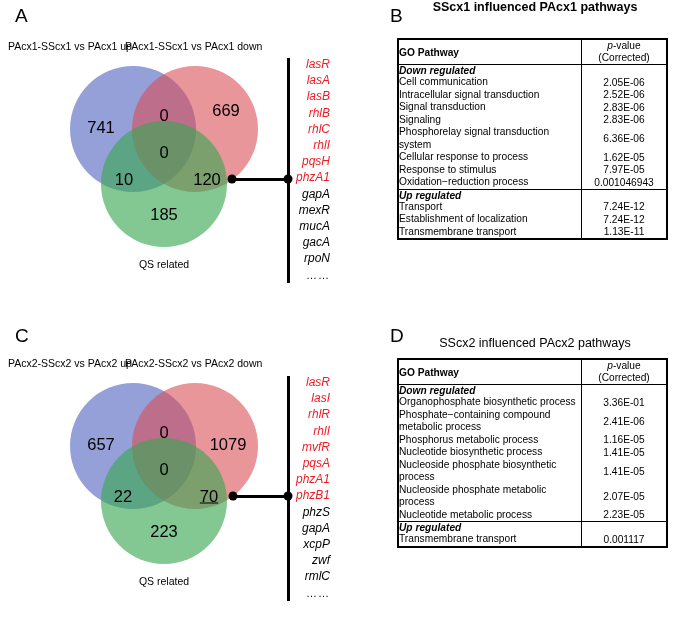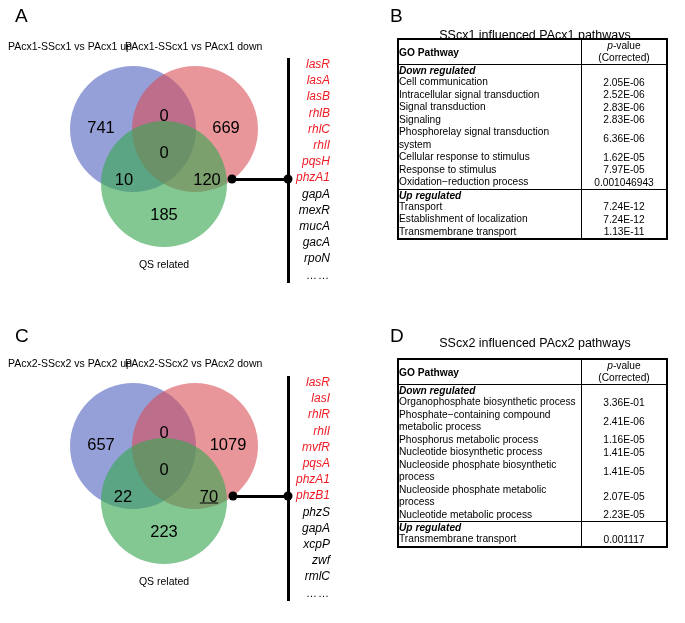--- a/index.html
+++ b/index.html
@@ -153,21 +153,21 @@
 
   <div class="venn-wrap" style="left:55px;top:60px;">
     <svg class="venn-svg" width="215" height="195" viewBox="0 0 215 195">
       <circle cx="78" cy="69" r="63" fill="#5566c0" fill-opacity="0.62"></circle>
       <circle cx="140" cy="69" r="63" fill="#d94a52" fill-opacity="0.58"></circle>
       <circle cx="109" cy="124" r="63" fill="#37a651" fill-opacity="0.62"></circle>
     </svg>
   </div>
 
   <div class="venn-num" style="left:101px;top:127px;">741</div>
-  <div class="venn-num" style="left:226px;top:127px;text-align:right;">669</div>
+  <div class="venn-num" style="left:226px;top:110px;text-align:right;">669</div>
   <div class="venn-num" style="left:164px;top:115px;">0</div>
   <div class="venn-num" style="left:164px;top:152px;">0</div>
   <div class="venn-num" style="left:124px;top:179px;">10</div>
   <div class="venn-num" style="left:207px;top:179px;">120</div>
   <div class="venn-num" style="left:164px;top:214px;">185</div>
 
   <div class="qs-label" style="left:164px;top:258px;">QS related</div>
 
   <div class="conn-dot" style="left:232px;top:179px;"></div>
   <div class="conn-line" style="left:232px;top:177.5px;width:56px;"></div>
@@ -187,21 +187,21 @@
       <div class="gene" style="color: rgb(0, 0, 0);">mexR</div>
       <div class="gene" style="color: rgb(0, 0, 0);">mucA</div>
       <div class="gene" style="color: rgb(0, 0, 0);">gacA</div>
       <div class="gene" style="color: rgb(0, 0, 0);">rpoN</div>
       <div class="gene-dots">……</div>
     </div>
 </div>
 
 <div class="panel" style="left:385px;top:0;width:300px;height:310px;">
   <div class="panel-letter" style="left:5px;top:6px;">B</div>
-  <div class="table-title" style="left:0;top:28px;">SScx1 influenced PAcx1 pathways</div>
+  <div class="table-title" style="left:0;top:0;font-weight:bold;">SScx1 influenced PAcx1 pathways</div>
   <table class="go-table" style="left:12px;top:38px;width:270px;">
       <tbody>
         <tr class="outer-top">
           <td class="th-path col-path lborder">GO Pathway</td>
           <td class="th-pval col-pval vdiv rborder">
             <div><span class="ital">p</span>-value</div>
             <div>(Corrected)</div>
           </td>
         </tr>
         <tr class="rowline-top">
@@ -222,21 +222,21 @@
         </tr>
         <tr>
           <td class="cell-path col-path lborder">Signaling</td>
           <td class="cell-pval col-pval vdiv rborder">2.83E-06</td>
         </tr>
         <tr>
           <td class="cell-path col-path lborder">Phosphorelay signal transduction system</td>
           <td class="cell-pval col-pval vdiv rborder">6.36E-06</td>
         </tr>
         <tr>
-          <td class="cell-path col-path lborder">Cellular response to stimulus</td>
+          <td class="cell-path col-path lborder">Cellular response to process</td>
           <td class="cell-pval col-pval vdiv rborder">1.62E-05</td>
         </tr>
         <tr>
           <td class="cell-path col-path lborder">Response to stimulus</td>
           <td class="cell-pval col-pval vdiv rborder">7.97E-05</td>
         </tr>
         <tr>
           <td class="cell-path col-path lborder">Oxidation−reduction process</td>
           <td class="cell-pval col-pval vdiv rborder">0.001046943</td>
         </tr>

